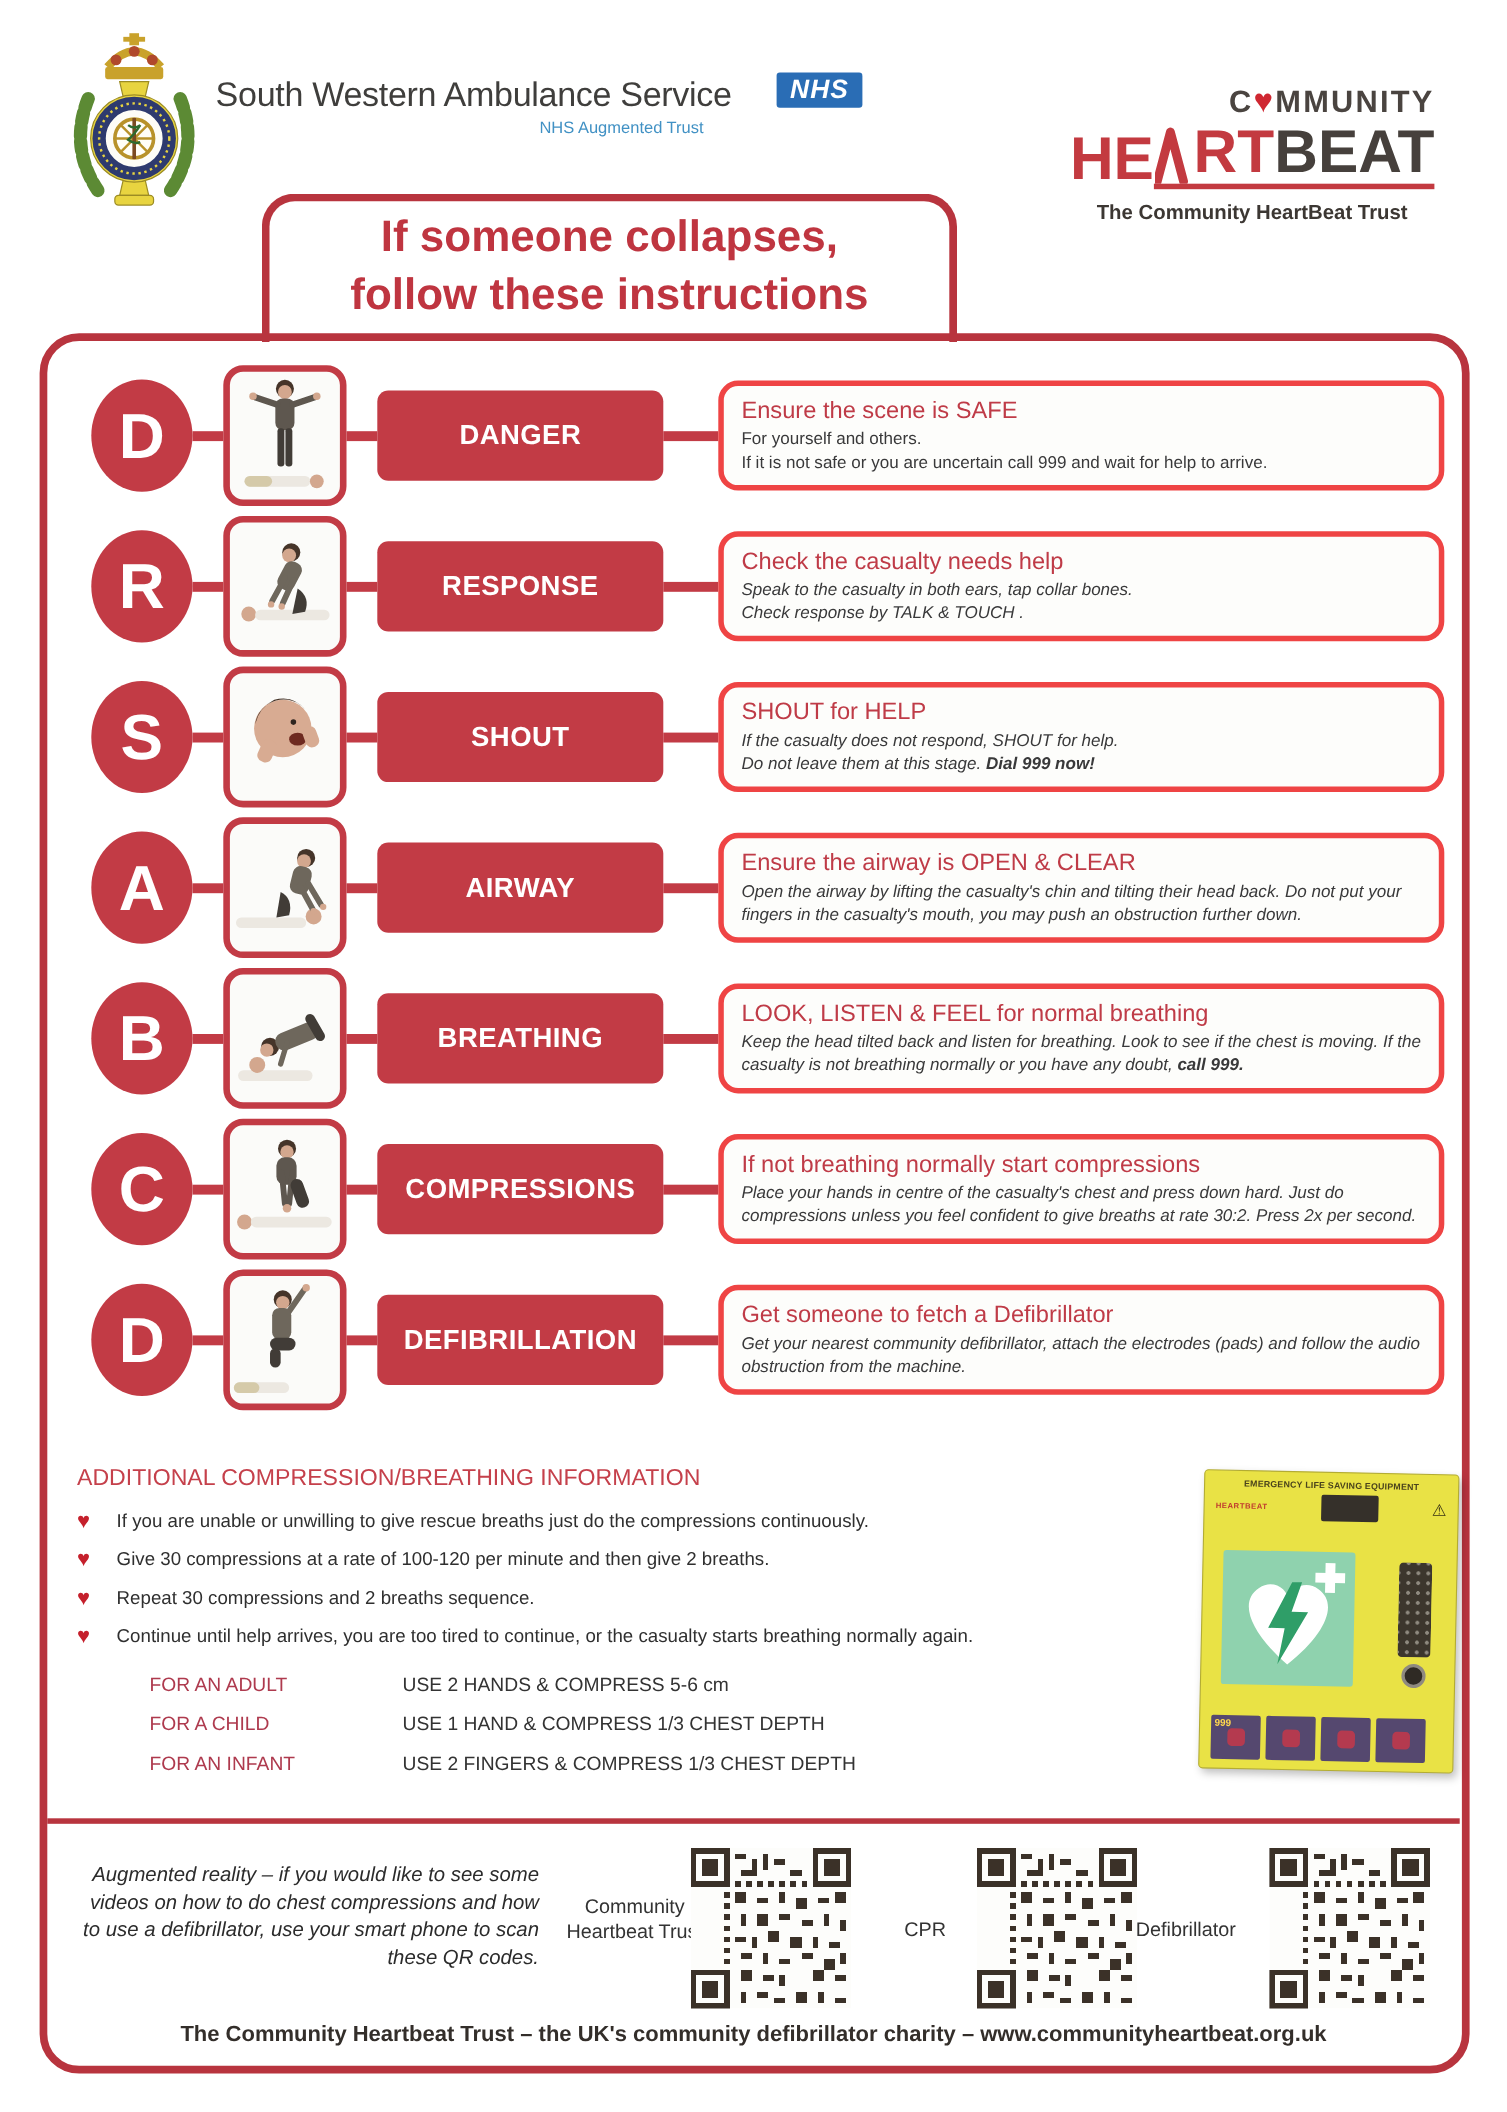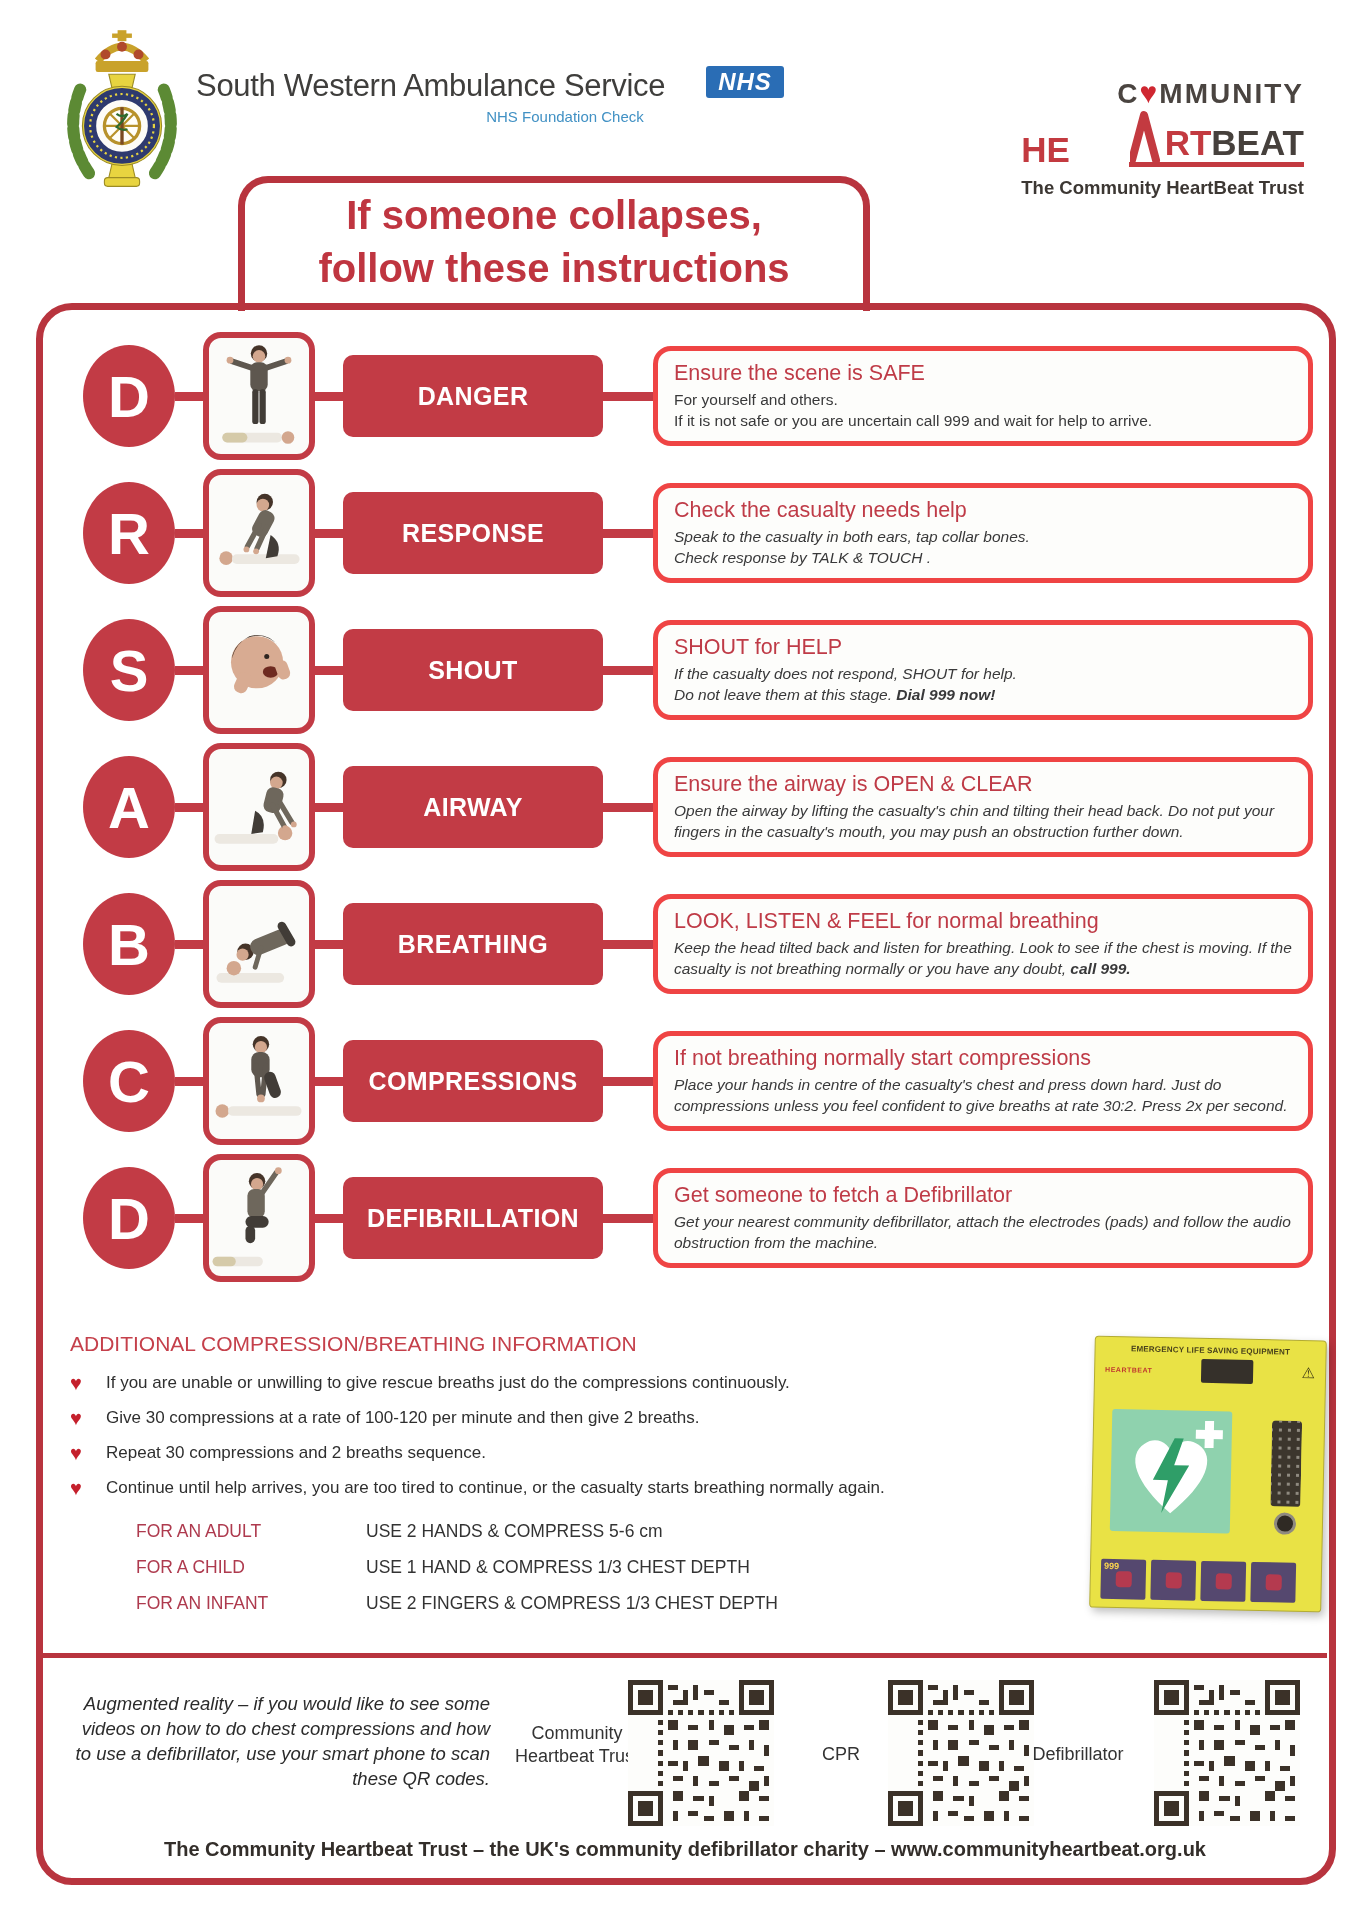--- a/index.html
+++ b/index.html
@@ -10,21 +10,21 @@
   .crest{position:absolute;left:56px;top:28px;width:132px;height:164px;}
   .org-name{position:absolute;left:196px;top:68px;font-size:31px;color:#3f3e3c;letter-spacing:-0.3px;}
   .nhs-logo{position:absolute;left:706px;top:66px;width:78px;height:32px;background:#2a6db5;border-radius:3px;
             display:flex;align-items:center;justify-content:center;}
   .nhs-logo span{color:#fff;font-weight:bold;font-style:italic;font-size:24px;letter-spacing:1px;}
   .org-sub{position:absolute;left:420px;top:108px;width:290px;text-align:center;font-size:15px;color:#4191c4;}
 
   .brand{position:absolute;right:66px;top:78px;text-align:right;}
   .brand-l1{font-size:28px;font-weight:bold;color:#4a4440;letter-spacing:2px;line-height:1;}
   .brand-l1 .hb-heart{color:#cf2731;font-size:30px;}
-  .brand-l2{font-size:35px;font-weight:bold;line-height:1;margin-top:2px;display:flex;justify-content:space-between;align-items:flex-end;}
+  .brand-l2{font-size:55px;font-weight:bold;line-height:1;margin-top:2px;display:flex;justify-content:space-between;align-items:flex-end;}
   .hb-red{color:#c33a40;}
   .hb-dark{color:#46403c;}
   .hb-under{display:inline-flex;align-items:flex-end;border-bottom:5px solid #c33a40;padding-bottom:2px;}
   .hb-spike{margin:0 1px -2px 1px;}
   .brand-tag{margin-top:10px;font-size:18.5px;font-weight:bold;color:#3c3733;text-align:center;}
 
   
   .title-box{position:absolute;left:238px;top:176px;width:618px;height:128px;
              border:7px solid #b8343e;border-bottom:none;border-radius:30px 30px 0 0;text-align:center;z-index:3;}
   .title-box div{font-size:40px;font-weight:bold;color:#bf3540;line-height:1.32;}
@@ -156,21 +156,21 @@
       <line x1="60" y1="72" x2="60" y2="106" stroke="#7a4a22" stroke-width="3"></line>
       <path d="M55,78 q5,4 10,0 q-5,8 -10,12 q5,4 10,2" fill="none" stroke="#2e6a2e" stroke-width="2"></path>
       <rect x="44" y="136" width="32" height="8" rx="3" fill="#e8d440" stroke="#9c8c24" stroke-width="1"></rect>
     </svg>
   </div>
 
   <div class="org-name">South Western Ambulance Service</div>
   <div class="nhs-logo">
     <span>NHS</span>
   </div>
-  <div class="org-sub">NHS Foundation Check</div>
+  <div class="org-sub">NHS Augmented Trust</div>
 
   <div class="brand">
     <div class="brand-l1"><span>C</span><span class="hb-heart">♥</span><span>MMUNITY</span></div>
     <div class="brand-l2">
       <span class="hb-red">HE</span>
         <span class="hb-under">
           <svg class="hb-spike" width="34" height="52" viewBox="0 0 34 52">
             <polyline points="2,50 14,5 26,50" fill="none" stroke="#c33a40" stroke-width="8" stroke-linecap="round" stroke-linejoin="round"></polyline>
           </svg>
           <span class="hb-red">RT</span>

